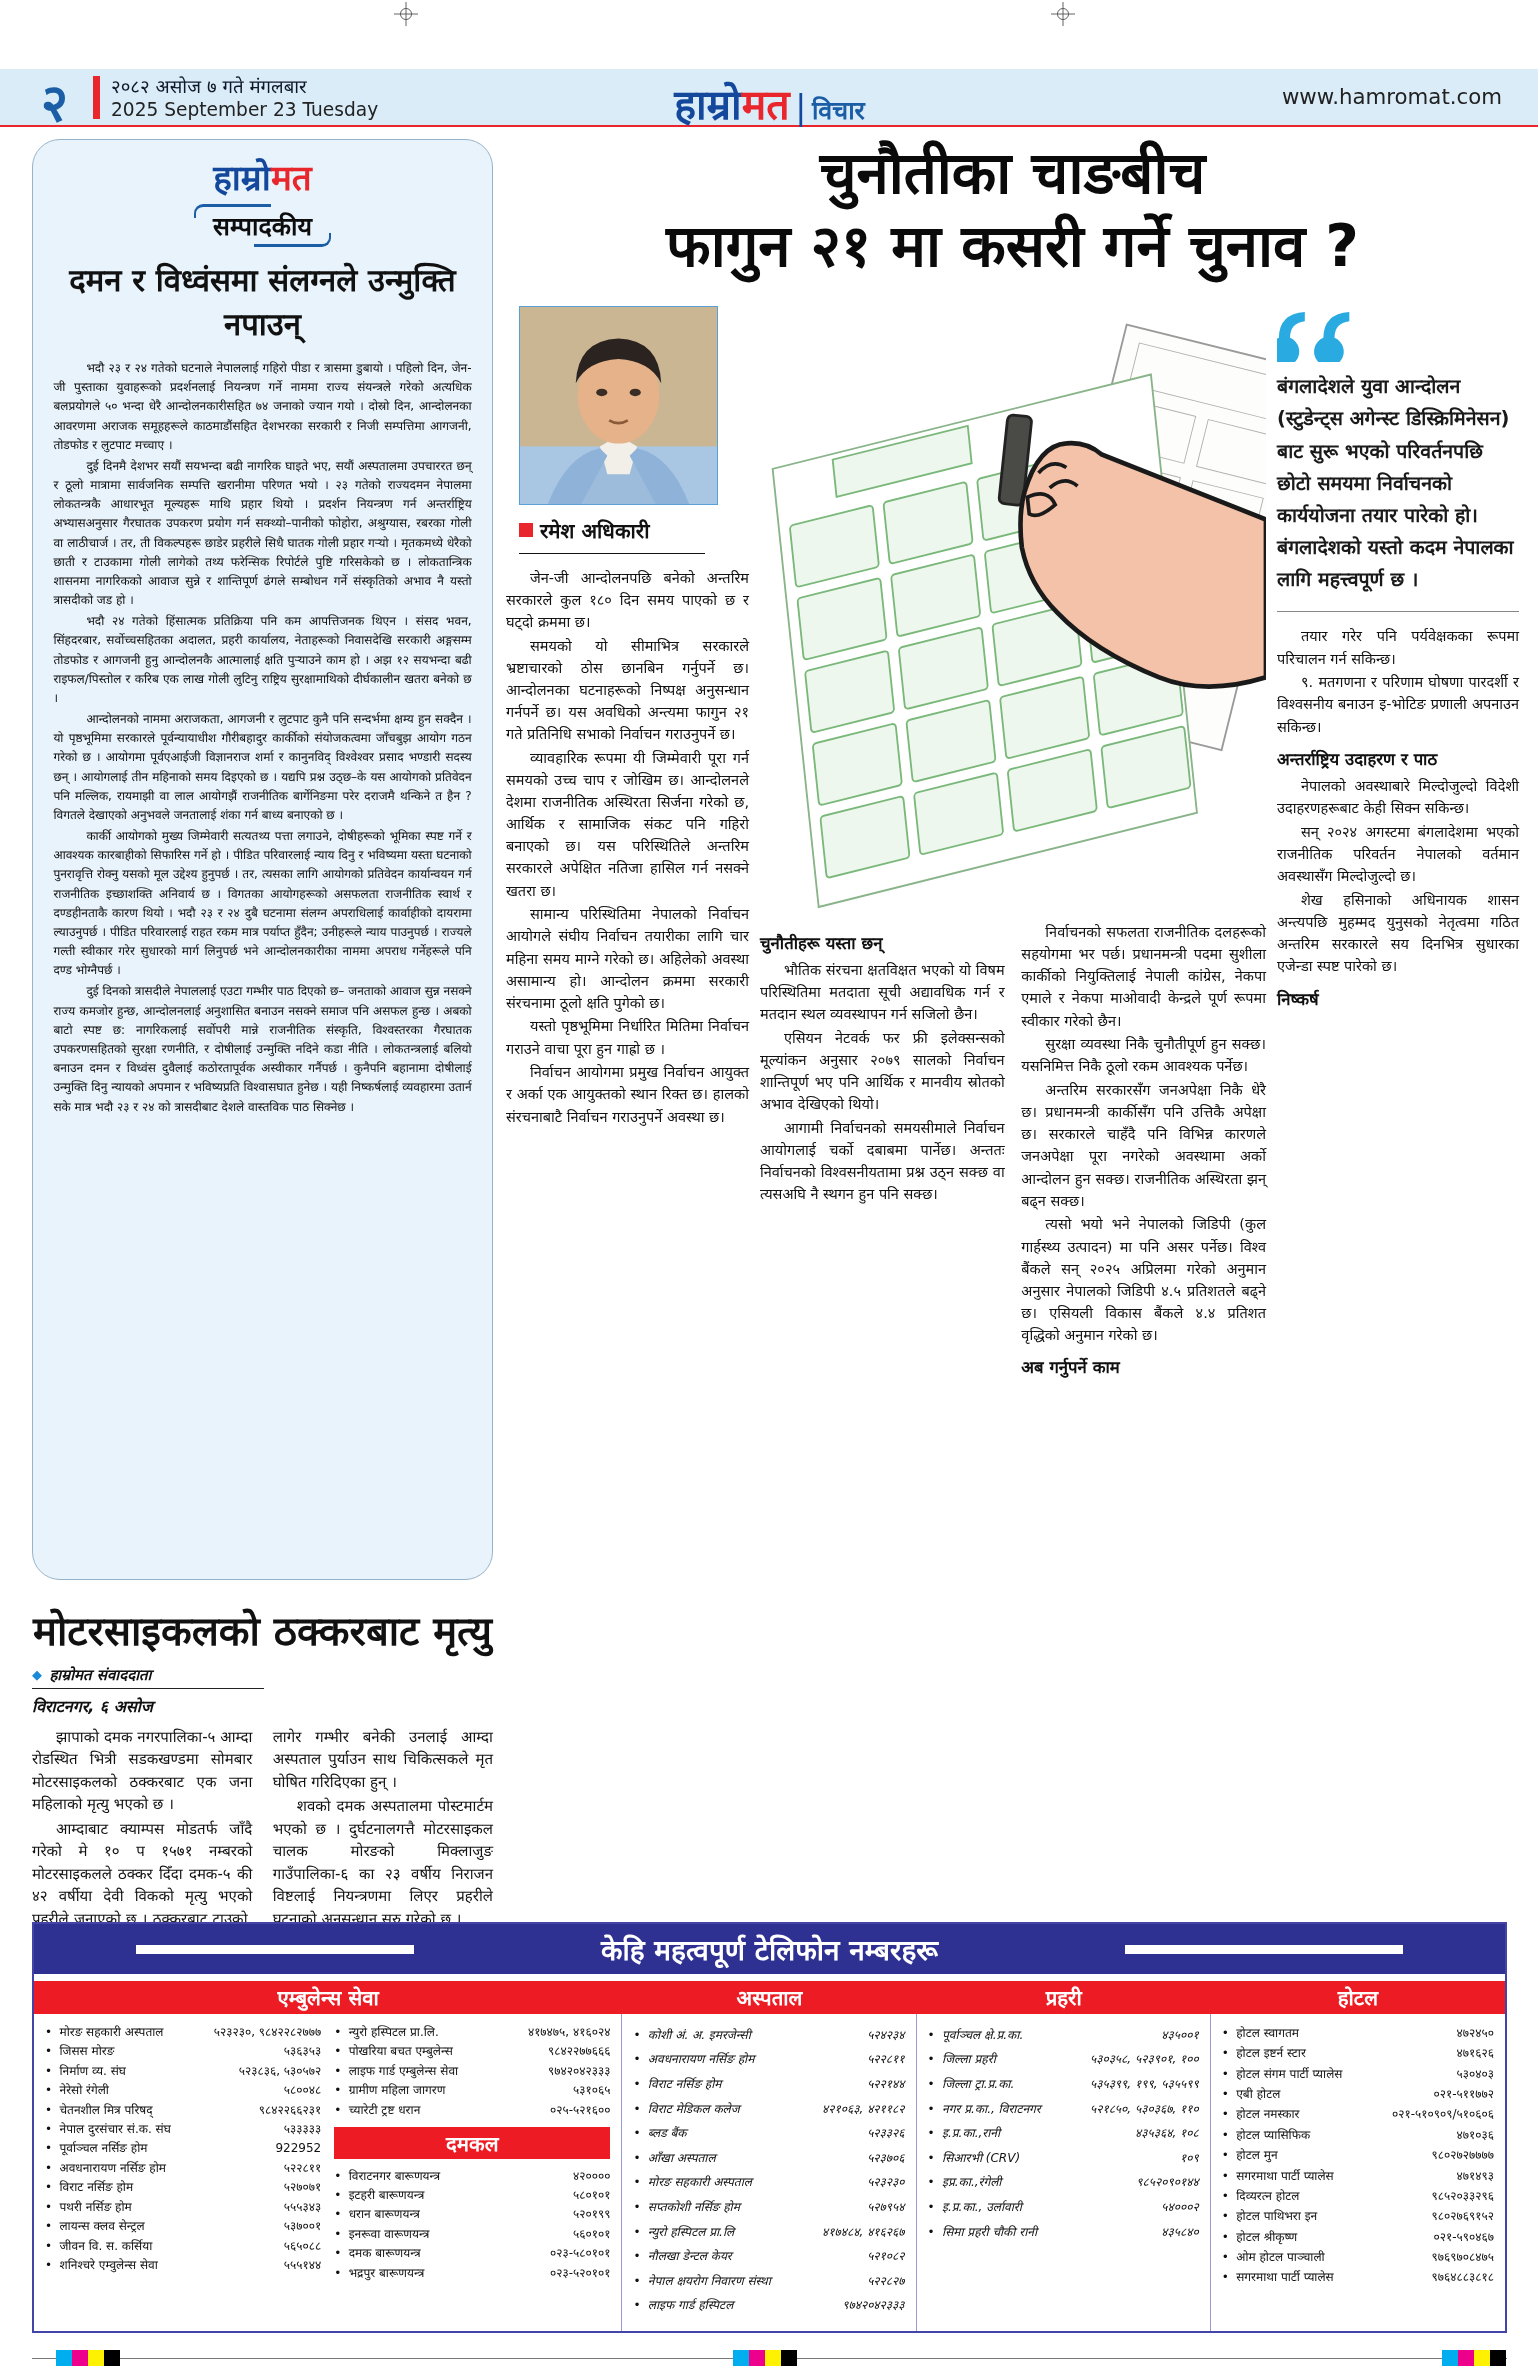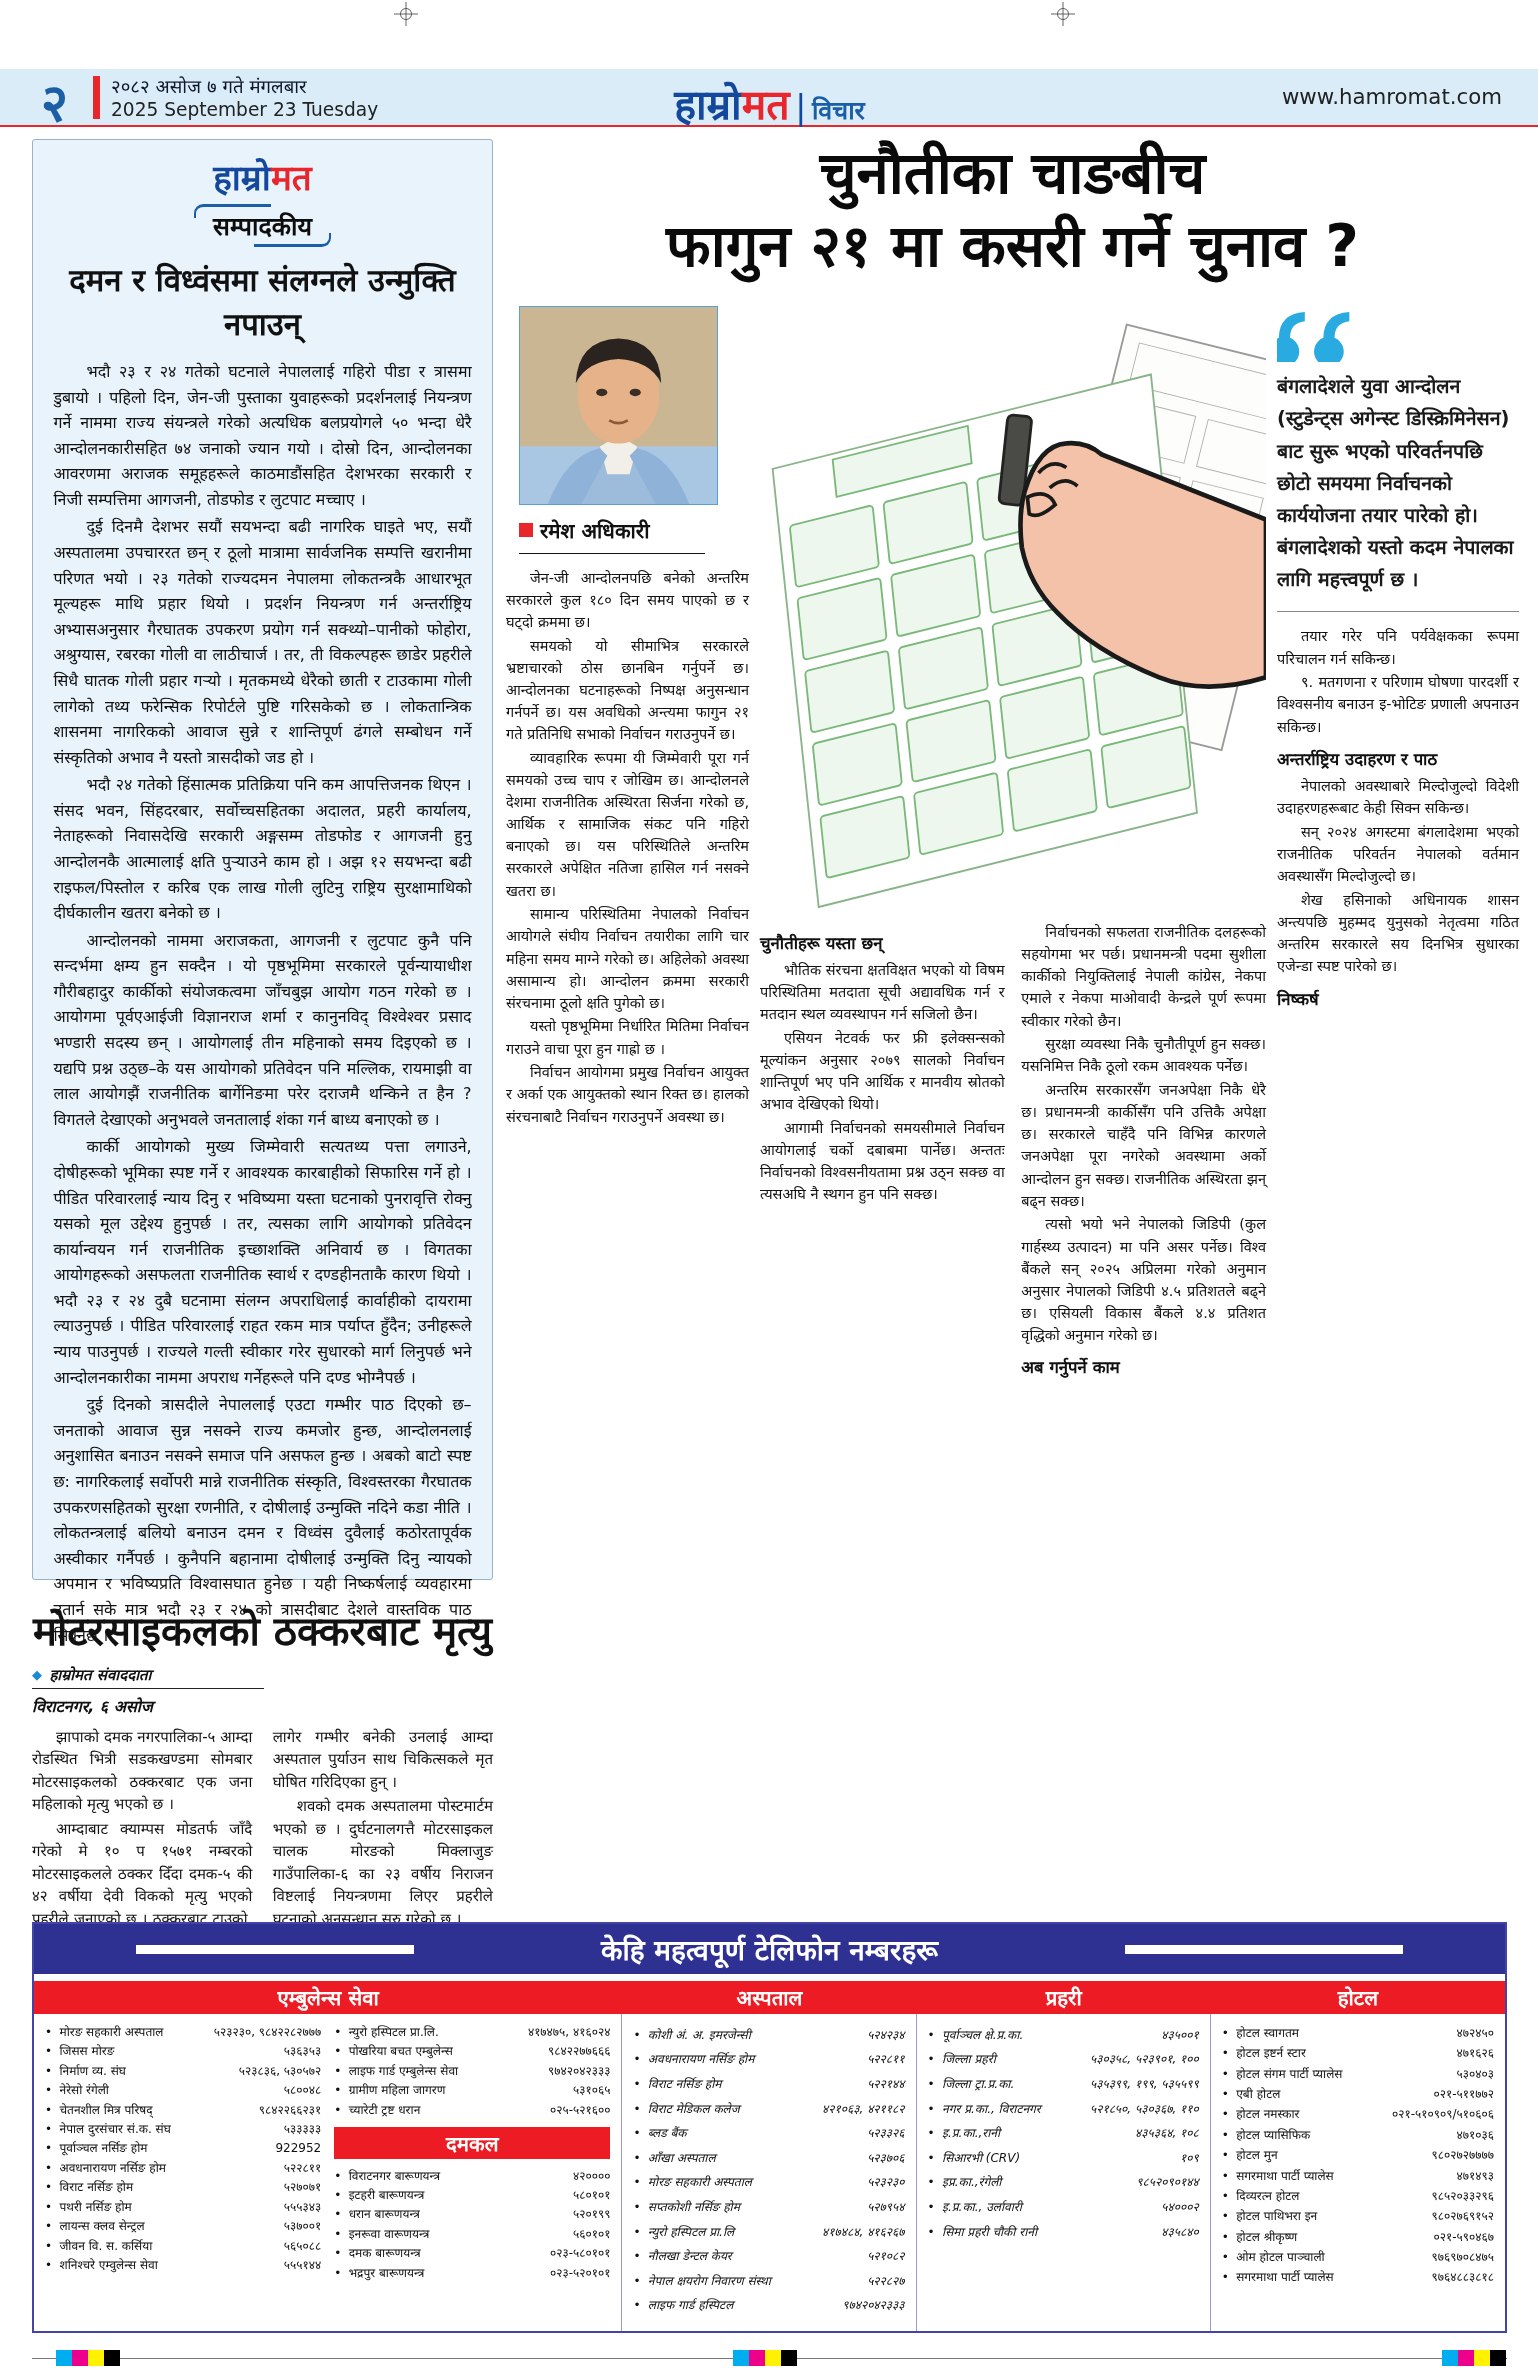--- a/index.html
+++ b/index.html
@@ -19,31 +19,31 @@
   .date-np{font-size:18.6px;font-weight:normal;color:#0f172a;}
   .date-en{font-size:18.6px;color:#222;}
   .masthead{position:absolute;left:0;right:0;top:5.6px;text-align:center;font-weight:bold;}
   .mh-main{font-size:41px;color:#14489c;}
   .mh-accent{font-size:41px;color:#e8262b;}
   .mh-div{font-size:33px;color:#14489c;font-weight:normal;margin:0 5.6px;}
   .mh-sec{font-size:25px;color:#1b5ea6;}
   .website{position:absolute;right:37px;top:15px;font-size:21.3px;color:#222;}
   
   .edbox{position:absolute;left:32px;top:139px;width:461px;height:1441px;box-sizing:border-box;
-         background:#e9f3fb;border:1.9px solid #97b3c9;border-radius:3px;padding:18.6px 20.4px;}
+         background:#e9f3fb;border:1.9px solid #97b3c9;border-radius:28px;padding:18.6px 20.4px;}
   .edlogo{text-align:center;font-size:35px;font-weight:bold;line-height:1.1;}
   .edlogo .b{color:#14489c;} .edlogo .r{color:#e8262b;}
   .edlabel{text-align:center;margin-top:9.3px;}
   .edlabel span{display:inline-block;font-size:25px;font-weight:bold;color:#0d0d0d;position:relative;padding:1.9px 13px;}
   .edlabel span::before{content:"";position:absolute;left:-5.6px;top:-2.8px;width:60%;height:11px;
        border-top:3.7px solid #1b5ea6;border-left:2.8px solid #1b5ea6;border-top-left-radius:9.3px;}
   .edlabel span::after{content:"";position:absolute;right:-5.6px;bottom:-2.8px;width:60%;height:11px;
        border-bottom:3.7px solid #1b5ea6;border-right:2.8px solid #1b5ea6;border-bottom-right-radius:9.3px;}
   .edhead{text-align:center;font-size:31px;font-weight:bold;line-height:1.4;margin:15px 0 13px;}
-  .edbody p{font-size:16px;line-height:1.6;text-align:justify;text-indent:33px;margin:0 0 1.9px;}
+  .edbody p{font-size:12px;line-height:1.6;text-align:justify;text-indent:33px;margin:0 0 1.9px;}
   
   .moto{position:absolute;left:32px;top:1607px;width:461px;}
   .moto-h{font-size:40px;font-weight:bold;text-align:center;line-height:1.2;margin-bottom:9.3px;}
   .moto-by{display:flex;align-items:center;gap:7.4px;font-size:15px;font-weight:bold;font-style:italic;
            border-bottom:1.9px solid #222;padding-bottom:3.7px;width:232px;}
   .moto-by .dia{color:#1b8ad6;font-size:13px;}
   .moto-dl{font-style:italic;font-size:16px;font-weight:bold;margin:5.6px 0 9.3px;}
   .moto-cols{column-count:2;column-gap:20.4px;}
   .moto-cols p{font-size:15px;line-height:1.5;text-align:justify;text-indent:24px;margin:0 0 1.9px;}
   

